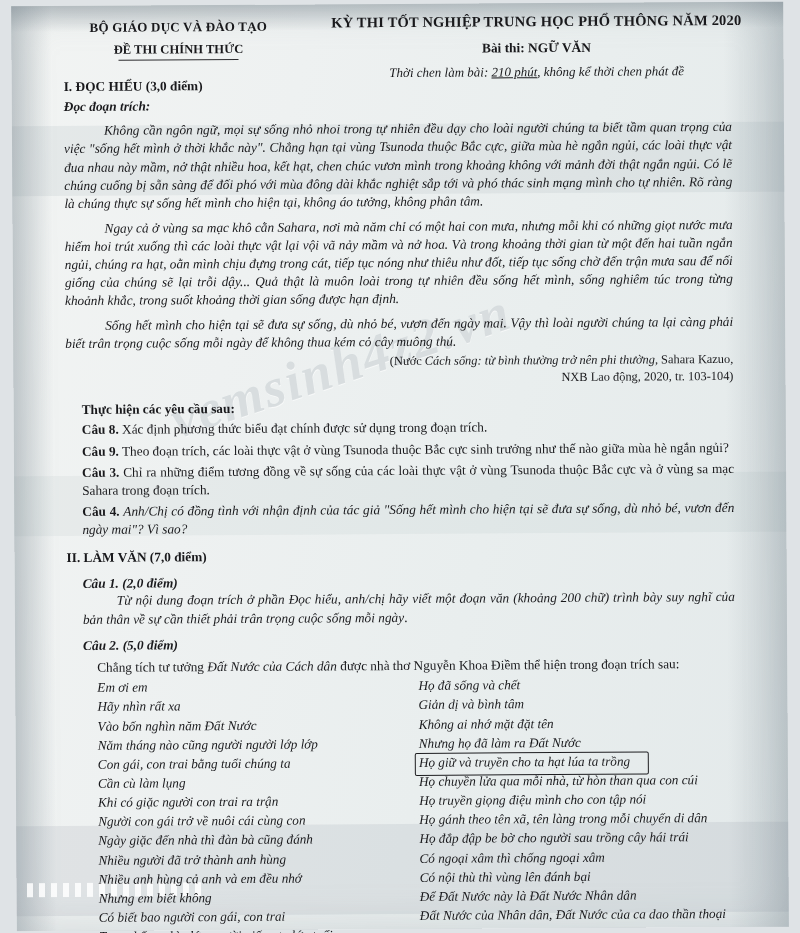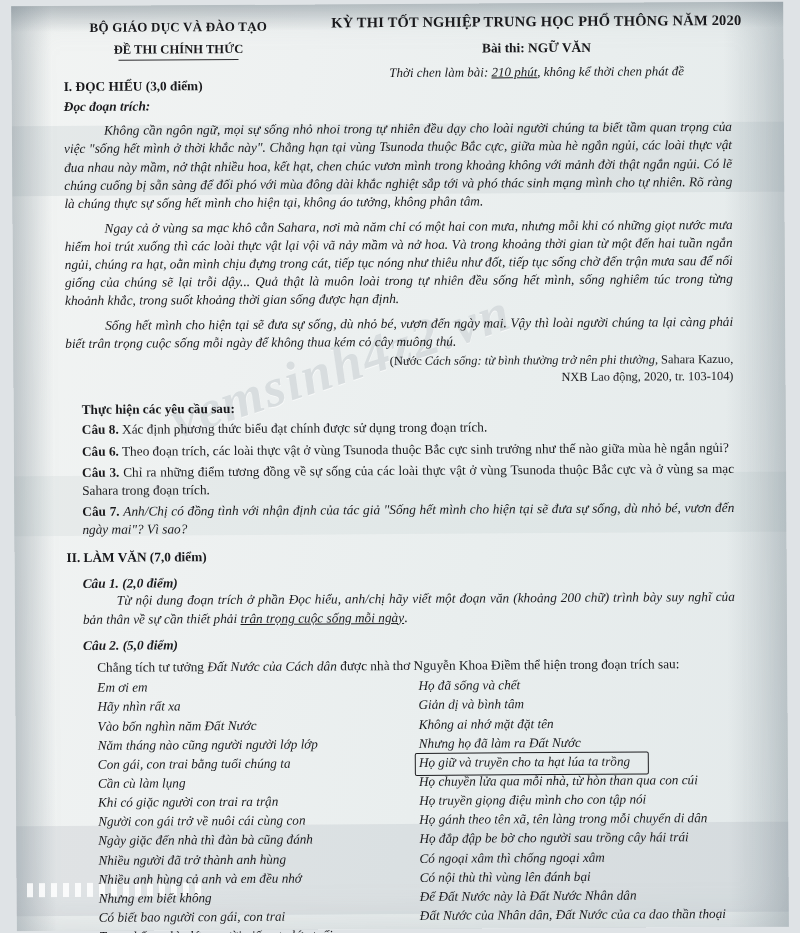--- a/index.html
+++ b/index.html
@@ -187,21 +187,21 @@
   #poembox {
     position: absolute;
     left: -4px;
     top: 77px;
     width: 232px;
     height: 21px;
     border: 1.3px solid #1d1d20;
     border-radius: 2px;
     pointer-events: none;
   }
-  .ul { text-decoration: underline; }
+  .ul { }
 </style>
 </head>
 <body>
 
 <div id="sheet">
   <div id="paper">
     <div class="band" id="band1"></div>
     <div class="band" id="band2"></div>
     <div class="band" id="band3"></div>
     <div id="leftshade"></div>
@@ -249,29 +249,29 @@
           <div>NXB Lao động, 2020, tr. 103-104)</div>
         </div>
 
         <div class="req-head">Thực hiện các yêu cầu sau:</div>
 
         <div class="q">
           <span class="lbl">Câu 8.</span>
           <span>Xác định phương thức biểu đạt chính được sử dụng trong đoạn trích.</span>
         </div>
         <div class="q">
-          <span class="lbl">Câu 6.</span>
+          <span class="lbl">Câu 9.</span>
           <span>Theo đoạn trích, các loài thực vật ở vùng Tsunoda thuộc Bắc cực sinh trưởng như thế nào giữa mùa hè ngắn ngủi?</span>
         </div>
         <div class="q">
           <span class="lbl">Câu 3.</span>
           <span>Chỉ ra những điểm tương đồng về sự sống của các loài thực vật ở vùng Tsunoda thuộc Bắc cực và ở vùng sa mạc Sahara trong đoạn trích.</span>
         </div>
         <div class="q">
-          <span class="lbl">Câu 7.</span>
+          <span class="lbl">Câu 4.</span>
           <span class="i">Anh/Chị có đồng tình với nhận định của tác giả "Sống hết mình cho hiện tại sẽ đưa sự sống, dù nhỏ bé, vươn đến ngày mai"? Vì sao?</span>
         </div>
 
         <div class="sect2">II. LÀM VĂN (7,0 điểm)</div>
 
         <div class="q2head">Câu 1. (2,0 điểm)</div>
         <div class="q2body">
           <span style="display:inline-block;width:34px"></span><span class="i">Từ nội dung đoạn trích ở phần Đọc hiểu, anh/chị hãy viết một đoạn văn (khoảng 200 chữ) trình bày suy nghĩ của bản thân về sự cần thiết phải </span><span class="i ul">trân trọng cuộc sống mỗi ngày</span><span>.</span>
         </div>
 

